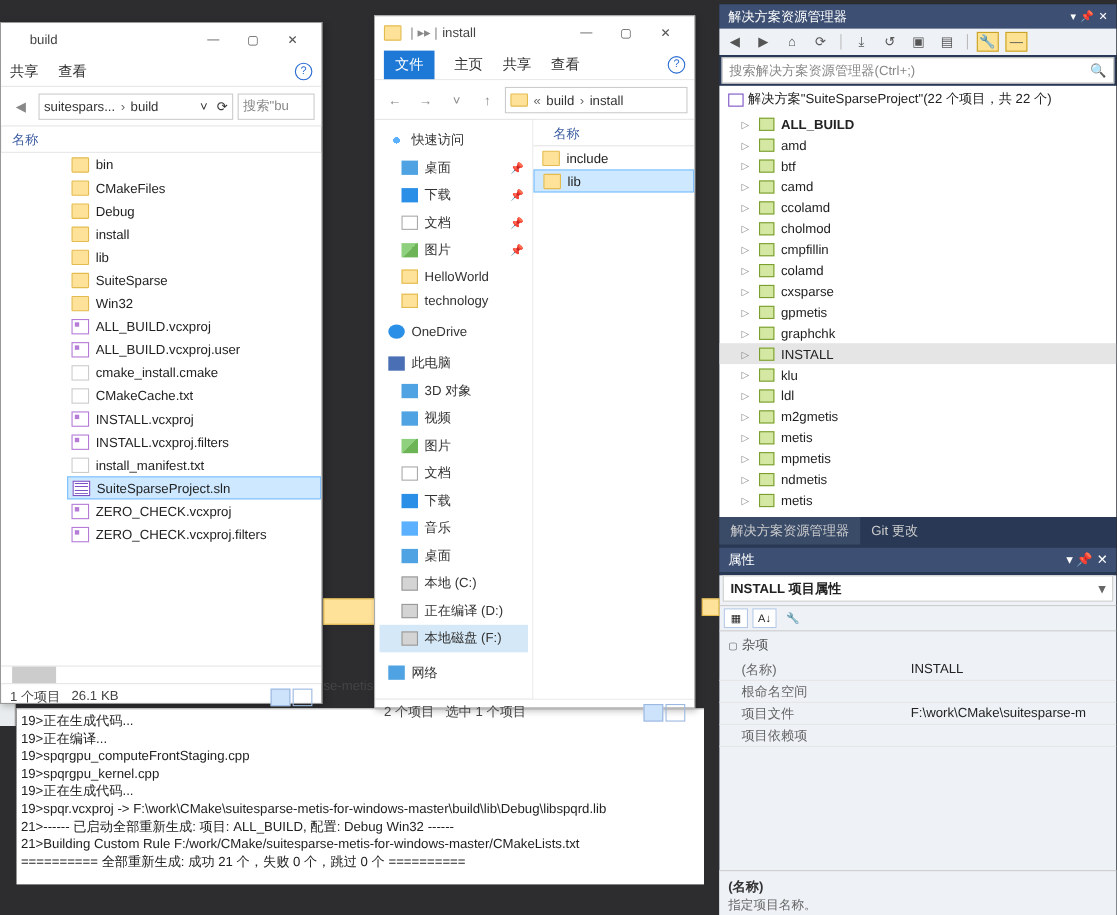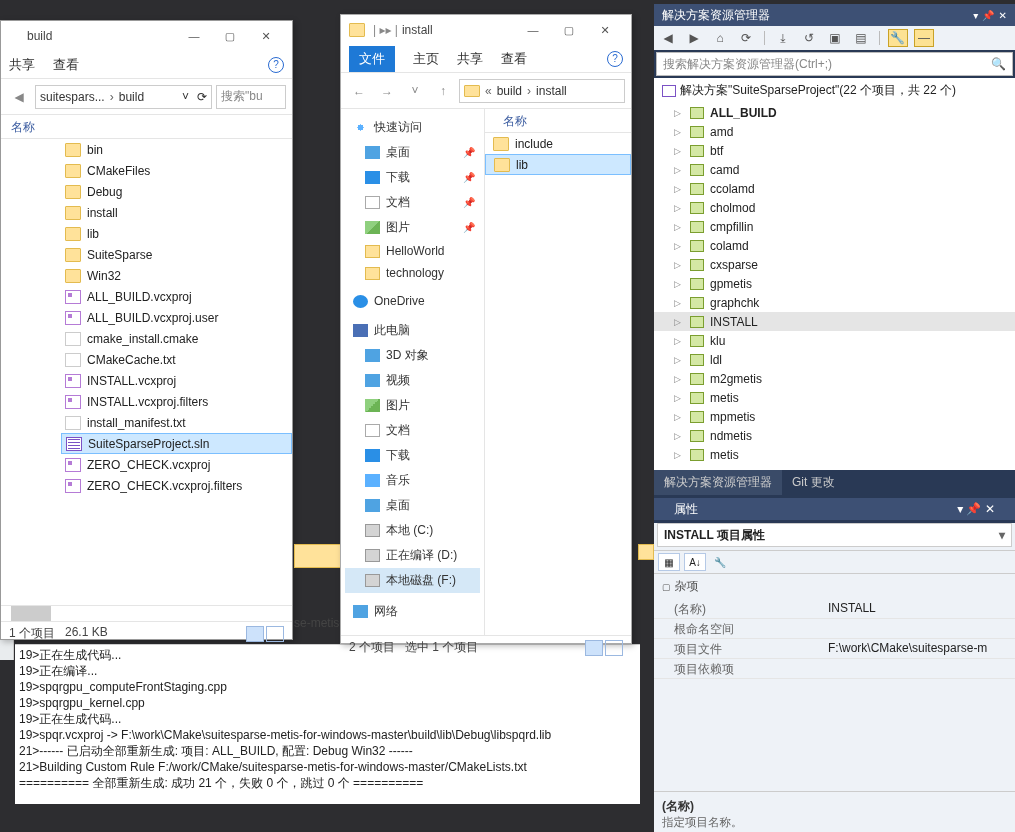--- a/index.html
+++ b/index.html
@@ -84,21 +84,21 @@
 .sln-root { padding:4px 8px; display:flex; align-items:center; gap:4px;}
 .sln-item { padding:2px 8px 2px 20px; display:flex; align-items:center; gap:6px; height:19px;}
 .sln-item.sel { background:#e5e5e5;}
 .tri { width:10px; color:#888; font-size:9px;}
 .proj-icon { width:14px; height:12px; border:1px solid #7b9e2f; background:#d4e8a4; flex:0 0 14px;}
 .sln-icon { width:14px; height:12px; border:1px solid #7b52c5; background:#fff;}
 .tabs-row { height:24px; background:#293955; display:flex; align-items:center; color:#ccc;}
 .tabs-row .tab { padding:4px 10px;}
 .tabs-row .tab.active { background:#3a4b68;}
 
-.props-title { height:22px; background:#3d5074; color:#fff; padding:4px 20px; display:flex; align-items:center; justify-content:space-between; margin-top:4px;}
+.props-title { height:22px; background:#3d5074; color:#fff; padding:4px 8px; display:flex; align-items:center; justify-content:space-between; margin-top:4px;}
 .props-body { background:#eef2f7; color:#222; height:320px;}
 .props-combo { height:24px; background:#fff; border:1px solid #ccc; margin:3px; padding:2px 6px; font-weight:bold; display:flex; align-items:center; position:relative;}
 .props-combo::after{content:"▾"; position:absolute; right:6px; color:#666;}
 .props-toolbar { height:24px; border-top:1px solid #ccc; border-bottom:1px solid #ccc; display:flex; align-items:center; padding:0 4px; gap:4px;}
 .props-toolbar .pbtn { width:22px; height:18px; background:#fff; border:1px solid #b5c9e6; display:flex; align-items:center; justify-content:center; font-size:10px;}
 .props-cat { padding:4px 8px; color:#555; display:flex; align-items:center; gap:4px;}
 .props-row { display:flex; height:20px; border-bottom:1px solid #e5e5e5;}
 .props-row .k { width:170px; padding:2px 8px 2px 20px; color:#666;}
 .props-row .v { flex:1; padding:2px 4px; color:#222; white-space:nowrap; overflow:hidden;}
 .props-desc { padding:6px 8px; border-top:1px solid #ccc; position:absolute; bottom:0; left:0; right:0; background:#eef2f7; height:52px;}

